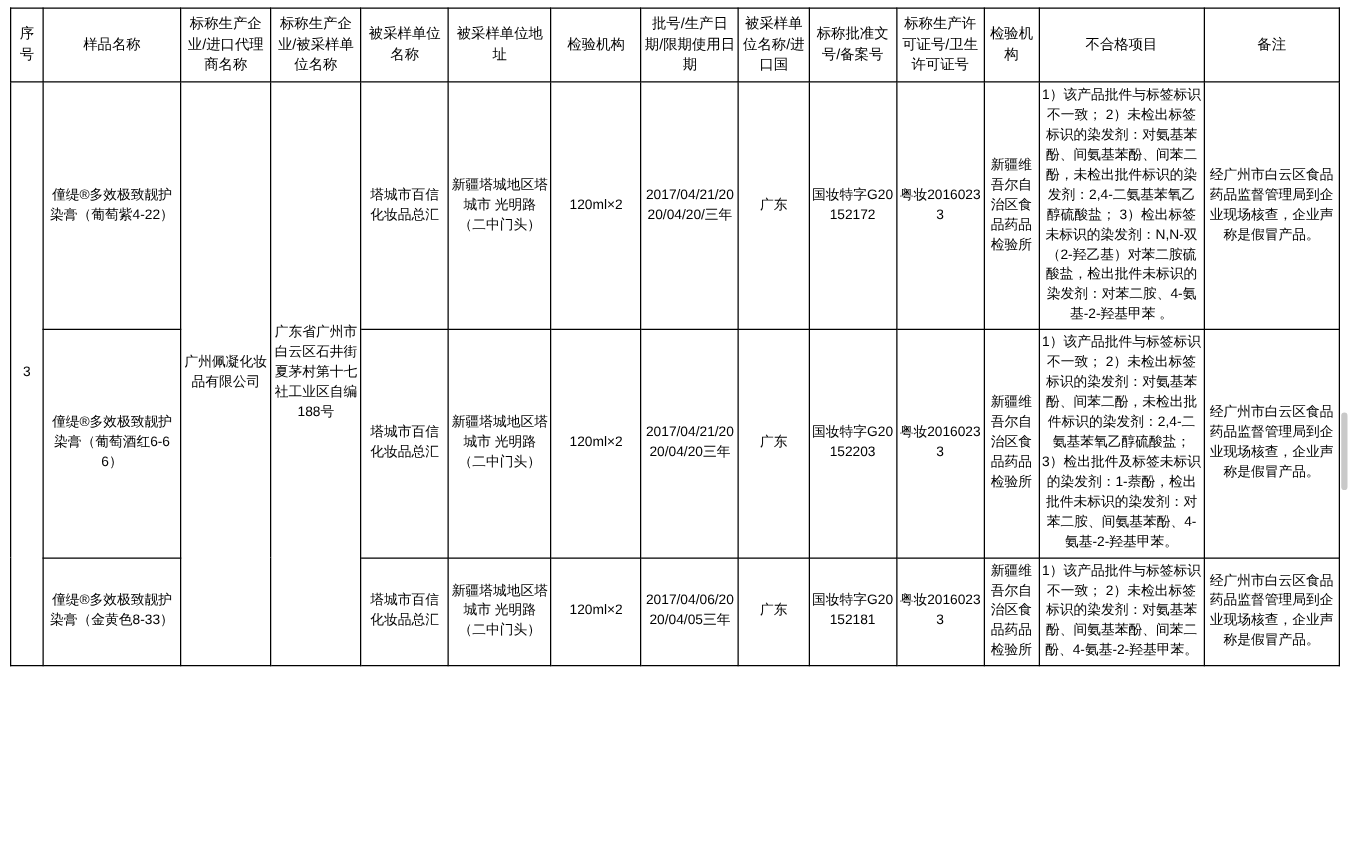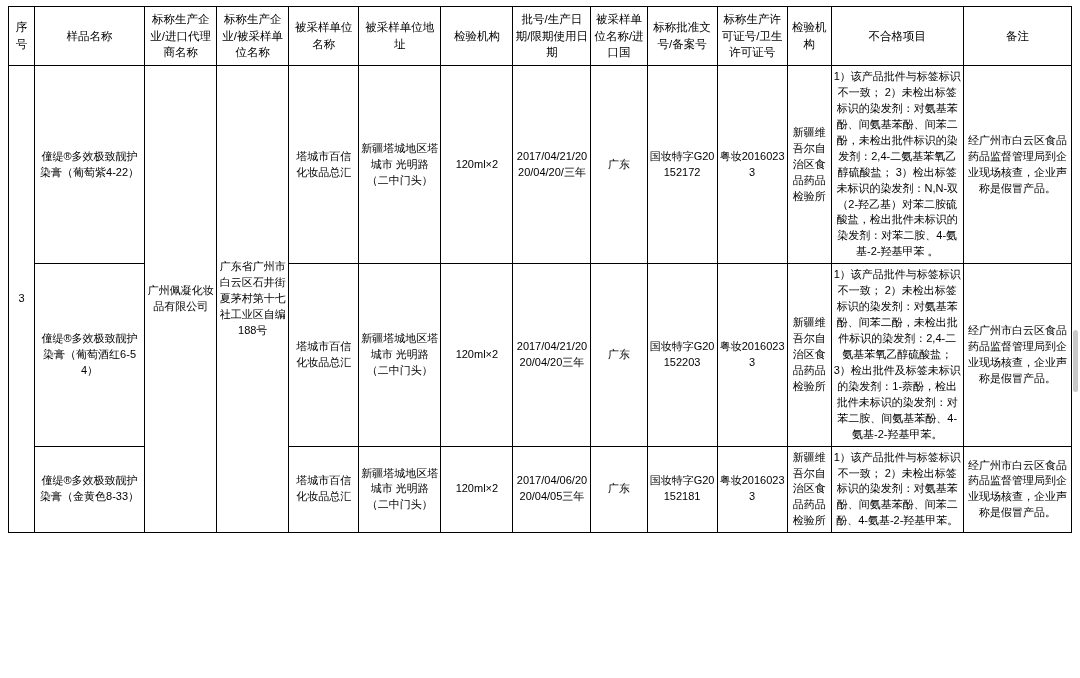--- a/index.html
+++ b/index.html
@@ -121,21 +121,21 @@
         <td>广东</td>
         <td>国妆特字G20152172</td>
         <td>粤妆20160233</td>
         <td>新疆维吾尔自治区食品药品检验所</td>
         <td class="notes">1）该产品批件与标签标识不一致；
 2）未检出标签标识的染发剂：对氨基苯酚、间氨基苯酚、间苯二酚，未检出批件标识的染发剂：2,4-二氨基苯氧乙醇硫酸盐；
 3）检出标签未标识的染发剂：N,N-双（2-羟乙基）对苯二胺硫酸盐，检出批件未标识的染发剂：对苯二胺、4-氨基-2-羟基甲苯 。</td>
         <td class="remark">经广州市白云区食品药品监督管理局到企业现场核查，企业声称是假冒产品。</td>
       </tr>
       <tr>
-        <td>僮缇®多效极致靓护染膏（葡萄酒红6-54）</td>
+        <td>僮缇®多效极致靓护染膏（葡萄酒红6-66）</td>
         <td>塔城市百信化妆品总汇</td>
         <td>新疆塔城地区塔城市 光明路（二中门头）</td>
         <td>120ml×2</td>
         <td>2017/04/21/2020/04/20三年</td>
         <td>广东</td>
         <td>国妆特字G20152203</td>
         <td>粤妆20160233</td>
         <td>新疆维吾尔自治区食品药品检验所</td>
         <td class="notes">1）该产品批件与标签标识不一致；
 2）未检出标签标识的染发剂：对氨基苯酚、间苯二酚，未检出批件标识的染发剂：2,4-二氨基苯氧乙醇硫酸盐；

